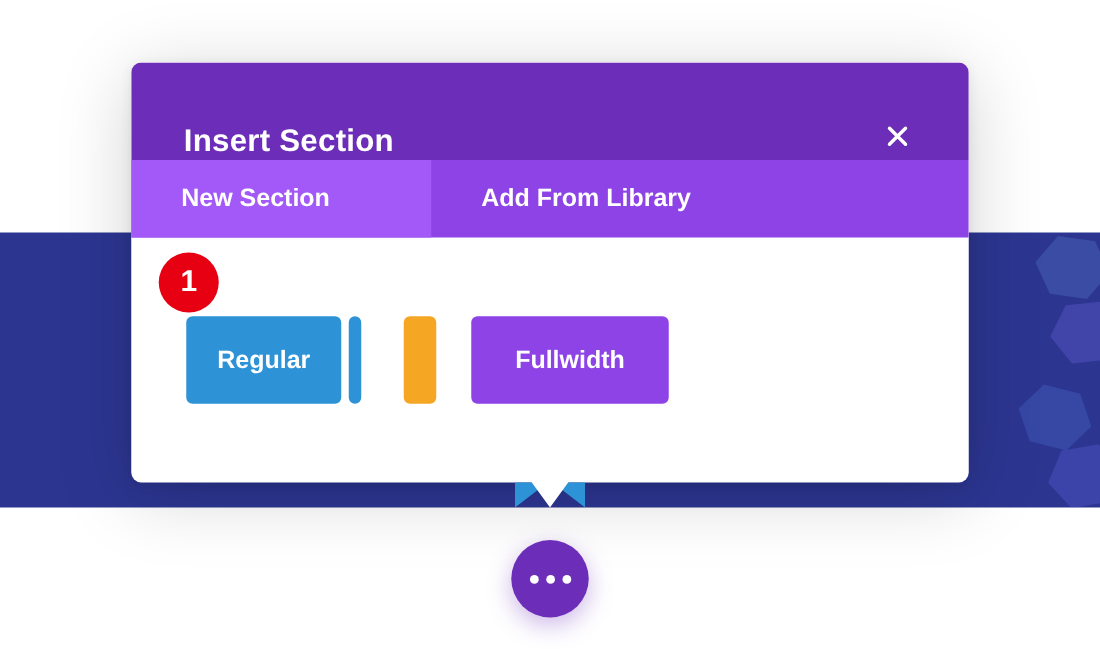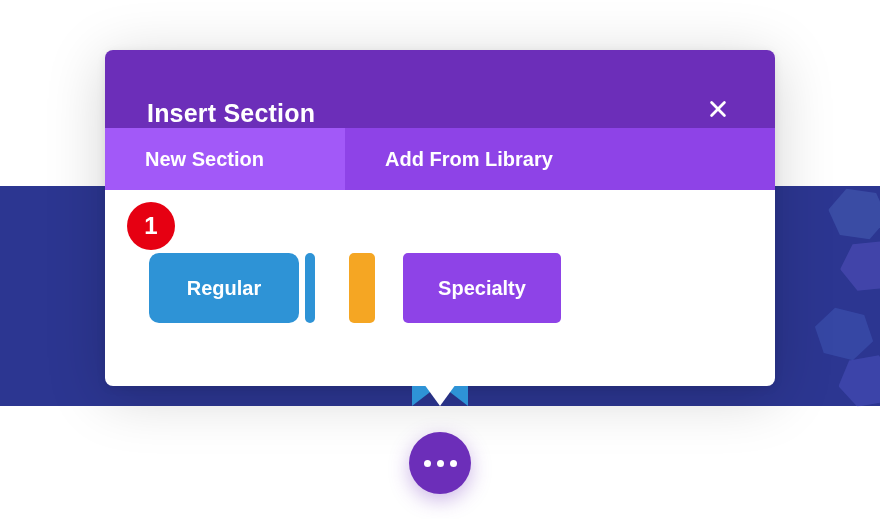--- a/index.html
+++ b/index.html
@@ -126,21 +126,21 @@
       font-size: 20px;
       font-weight: 700;
       border-radius: 5px;
     }
     .option .stripe {
       width: 10px;
       margin-left: 6px;
       border-radius: 5px;
     }
 
-    .opt-regular .main   { background:#2e93d6; width:150px;border-radius:10px; }
+    .opt-regular .main   { background:#2e93d6; width:124px; }
     .opt-regular .stripe { background:#2e93d6; }
 
     .opt-specialty .main   { background:#e5684e; width:158px; }
     .opt-specialty .stripe { background:#f5a623; width:26px; }
 
     .opt-fullwidth .main   { background:#8e43e7; width:158px; }
 
     .badge {
       position: absolute;
       top: 12px;
@@ -249,21 +249,21 @@
         </div>
       <div class="stripe"></div>
     </div>
 
     <div class="option opt-specialty">
       <div class="stripe"></div>
     </div>
 
     <div class="option opt-fullwidth">
       <div class="main">
-          <span>Specialty</span>
+          <span>Fullwidth</span>
         </div>
     </div>
 
   </div>
 </div>
 
 <div class="pointer">
   <div class="tri-left"></div>
   <div class="tri-right"></div>
   <div class="white"></div>

